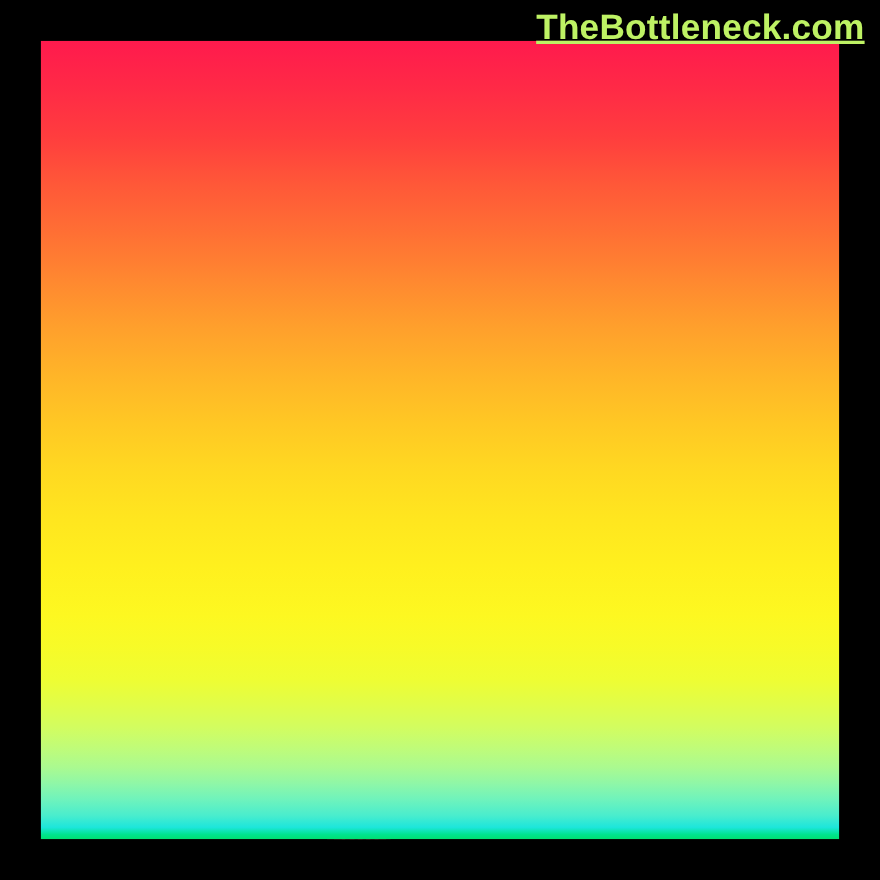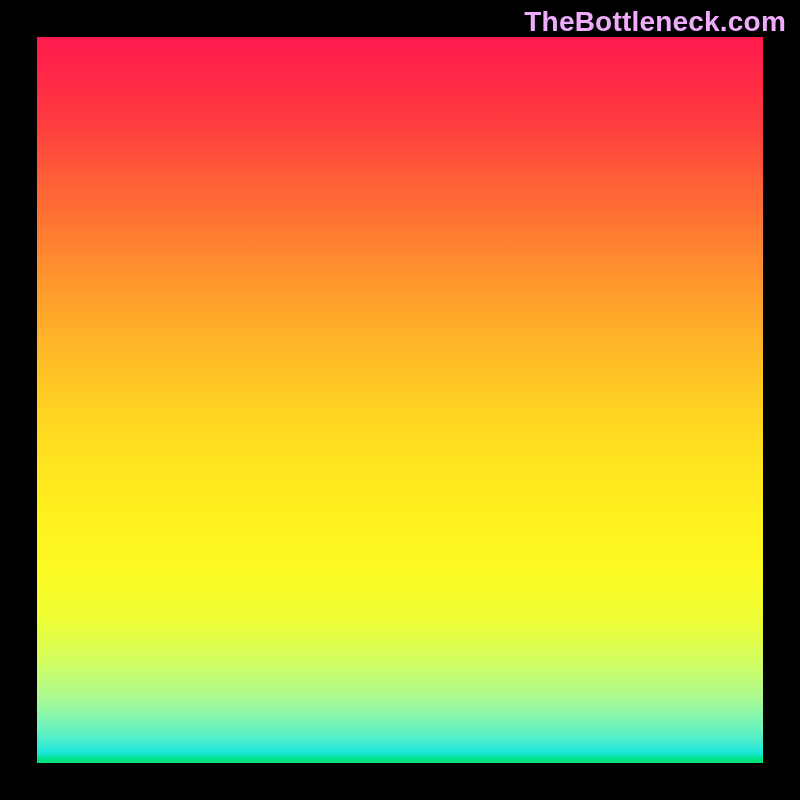--- a/index.html
+++ b/index.html
@@ -60,25 +60,26 @@
       #1de6db 98.5%,
       #00e48f 99.4%,
       #00e070 100%
     );
   }
 
   .watermark {
     position: absolute;
     top: 6px;
     right: 14px;
-    color: #f0abfc;
-    font-size: 28px;
+    color: #bef264;
+    font-size: 32px;
     font-weight: 600;
     letter-spacing: 0.2px;
     font-family: Arial, Helvetica, sans-serif;
+    text-decoration: underline;
   }
 </style>
 </head>
 <body>
 
 <div class="frame">
 
   <div class="plot-area">
     <div class="gradient"></div>
 

